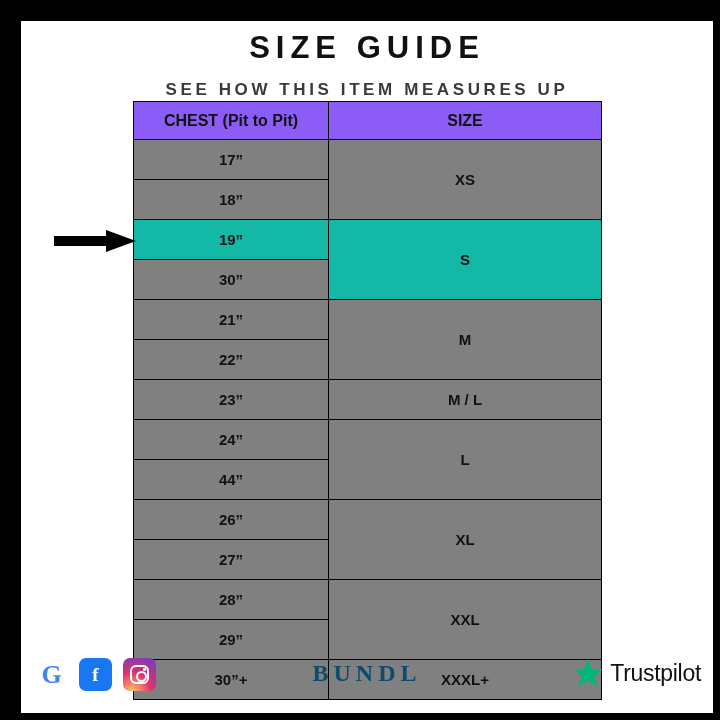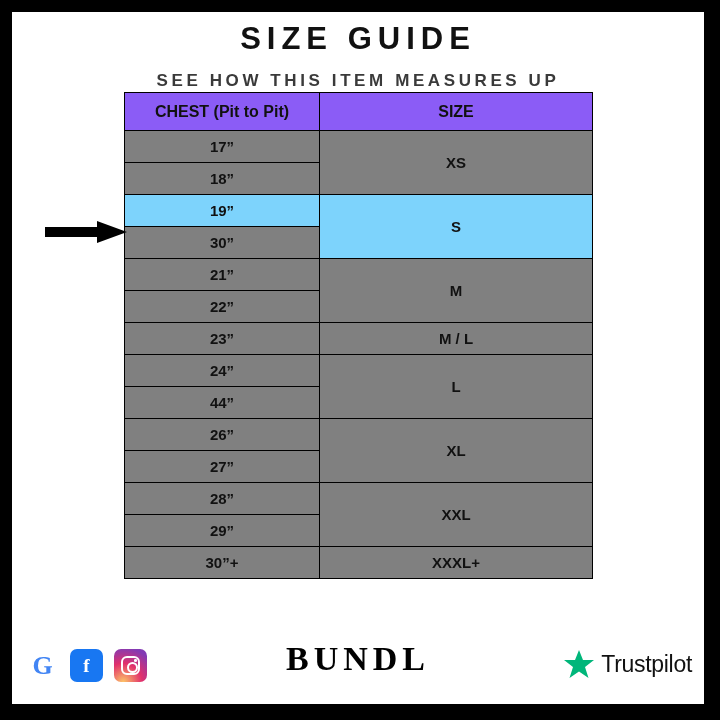--- a/index.html
+++ b/index.html
@@ -5,21 +5,21 @@
   * { box-sizing: border-box; margin: 0; padding: 0; }
   html, body {
     width: 720px; height: 720px;
     background: #000;
     font-family: "Liberation Sans", sans-serif;
   }
   #page {
     position: relative;
     width: 720px; height: 720px;
     background: #000;
-    padding: 12px;
+    padding: 21px;
   }
   #card {
     position: relative;
     width: 692px; height: 692px;
     background: #fff;
     overflow: hidden;
   }
 
   
   #title {
@@ -46,36 +46,36 @@
     top: 80px;
     width: 468px;
   }
   table.size-table {
     border-collapse: collapse;
     width: 468px;
     table-layout: fixed;
   }
   table.size-table td {
     border: 1px solid #000;
-    height: 32px;
+    height: 40px;
     text-align: center;
     vertical-align: middle;
     font-size: 15px;
     font-weight: bold;
     color: #111;
     background: #808080;
   }
   table.size-table tr.head td {
     background: #8b5cf6;
     height: 38px;
     font-size: 16px;
   }
   td.col-chest { width: 195px; }
   td.col-size  { width: 273px; }
-  tr.highlight td { background: #7dd3fc; }
+  tr.highlight td { background: #14b8a6; }
   td.size-cell-hl { background: #fff; }
 
   
   #arrow {
     position: absolute;
     left: 33px;
     top: 209px;
     width: 82px;
     height: 22px;
   }
@@ -135,24 +135,24 @@
     background:#fff; border-radius:50%;
   }
 
   #brand {
     position: absolute;
     left: 0; right: 0;
     bottom: 18px;
     text-align: center;
   }
   #brand-name {
-    font-size: 34px;
+    font-size: 24px;
     font-weight: bold;
     letter-spacing: 5px;
-    color: #000000;
+    color: #0c4a6e;
     font-family: "Liberation Serif", serif;
   }
   #brand-sub {
     font-size: 10.5px;
     font-weight: bold;
     letter-spacing: 2.6px;
     color: #333;
     margin-top: 3px;
   }
 

